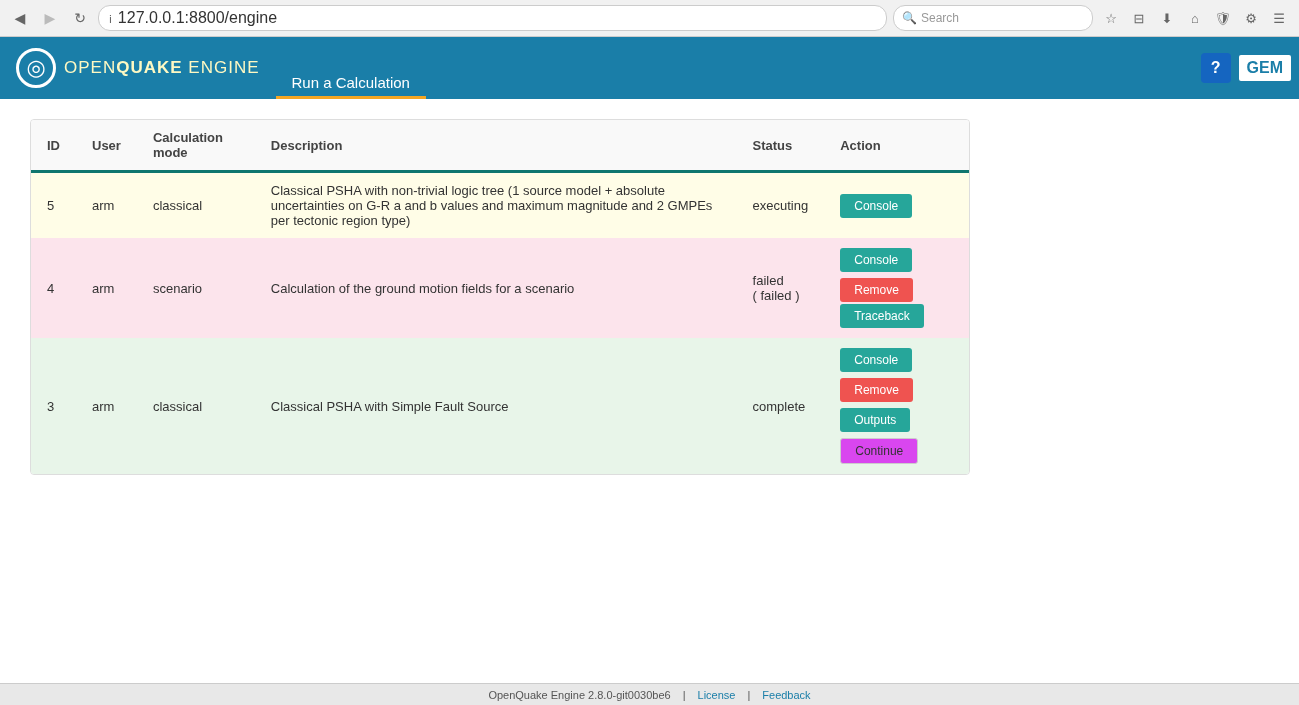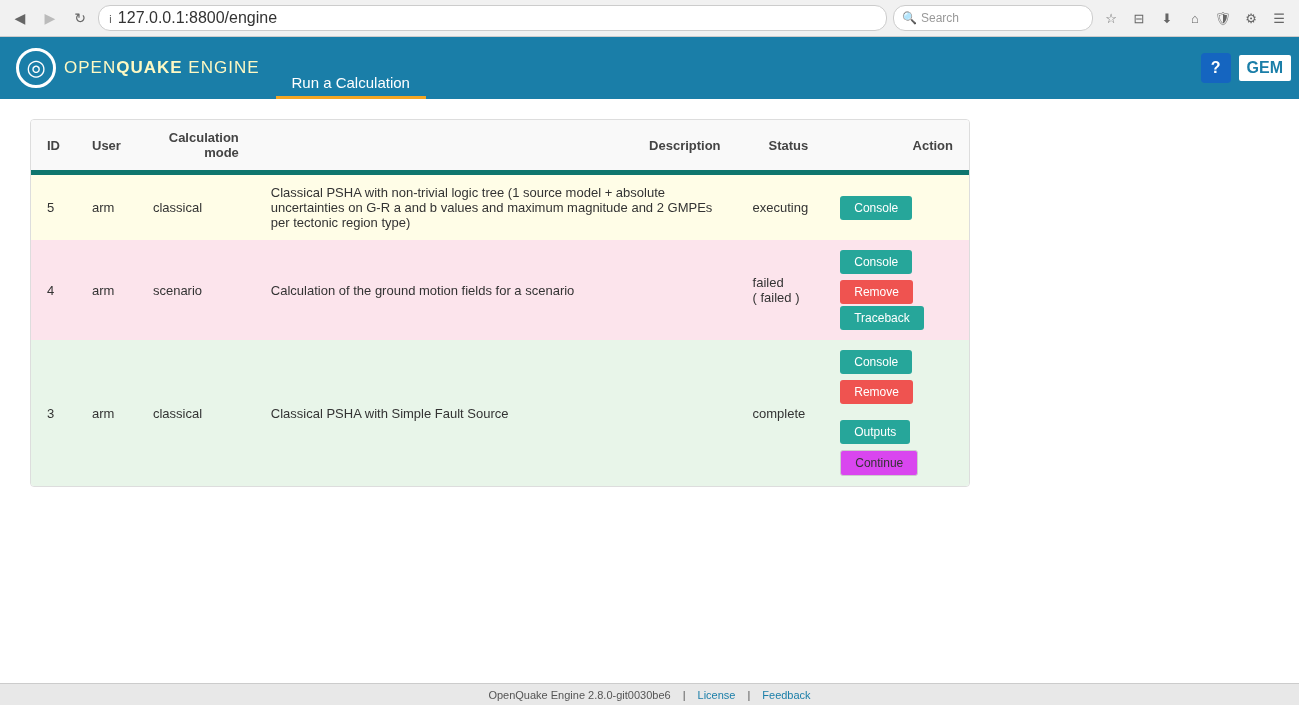--- a/index.html
+++ b/index.html
@@ -162,25 +162,25 @@
     }
     .calc-table {
       width: 100%;
       border-collapse: collapse;
     }
     .calc-table thead tr {
       background: #f9f9f9;
     }
     .calc-table th {
       padding: 10px 16px;
-      text-align: right;
+      text-align: left;
       font-weight: 600;
       font-size: 13px;
       color: #444;
-      border-bottom: 5px solid #0f766e;
+      border-bottom: 3px solid #0f766e;
     }
     .calc-table td {
       padding: 10px 16px;
       vertical-align: middle;
       font-size: 13px;
     }
     .row-executing {
       background: #fffde7;
     }
     .row-failed {
@@ -337,21 +337,21 @@
           <td>3</td>
           <td>arm</td>
           <td>classical</td>
           <td>Classical PSHA with Simple Fault Source</td>
           <td>complete</td>
           <td>
             <div class="action-group">
               <button class="btn btn-teal">Console</button>
               <button class="btn btn-red">Remove</button>
             </div>
-            <div style="margin-top:16px;" class="action-group">
+            <div style="margin-top:6px;" class="action-group">
               <button class="btn btn-teal">Outputs</button>
               <button class="btn btn-default">Continue</button>
             </div>
           </td>
         </tr>
       </tbody>
     </table>
   </div>
 </div>
 

